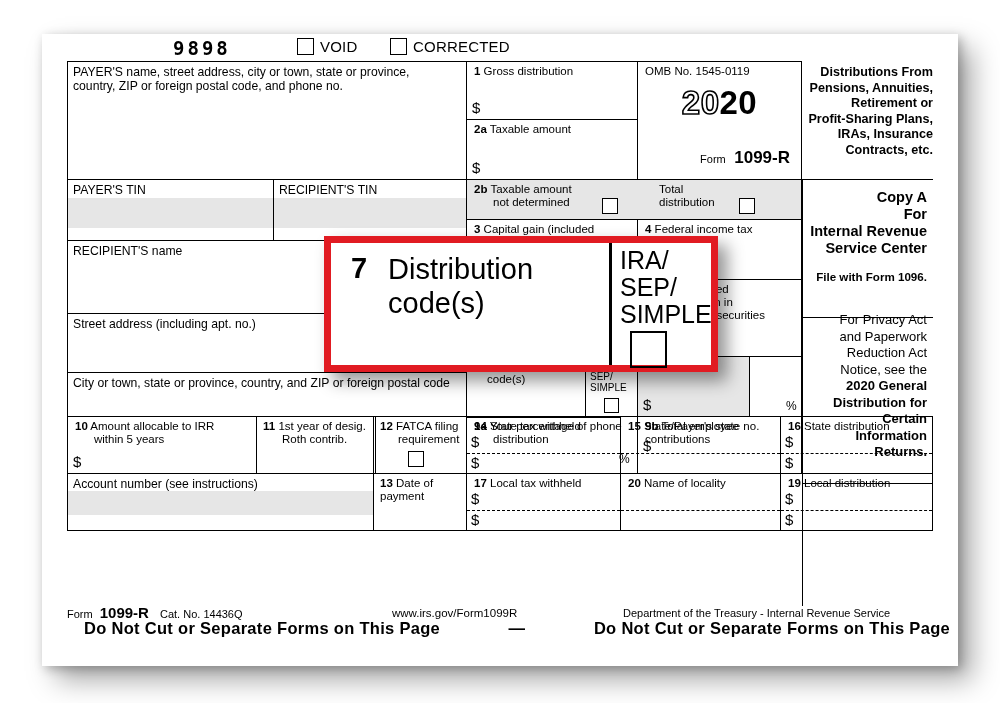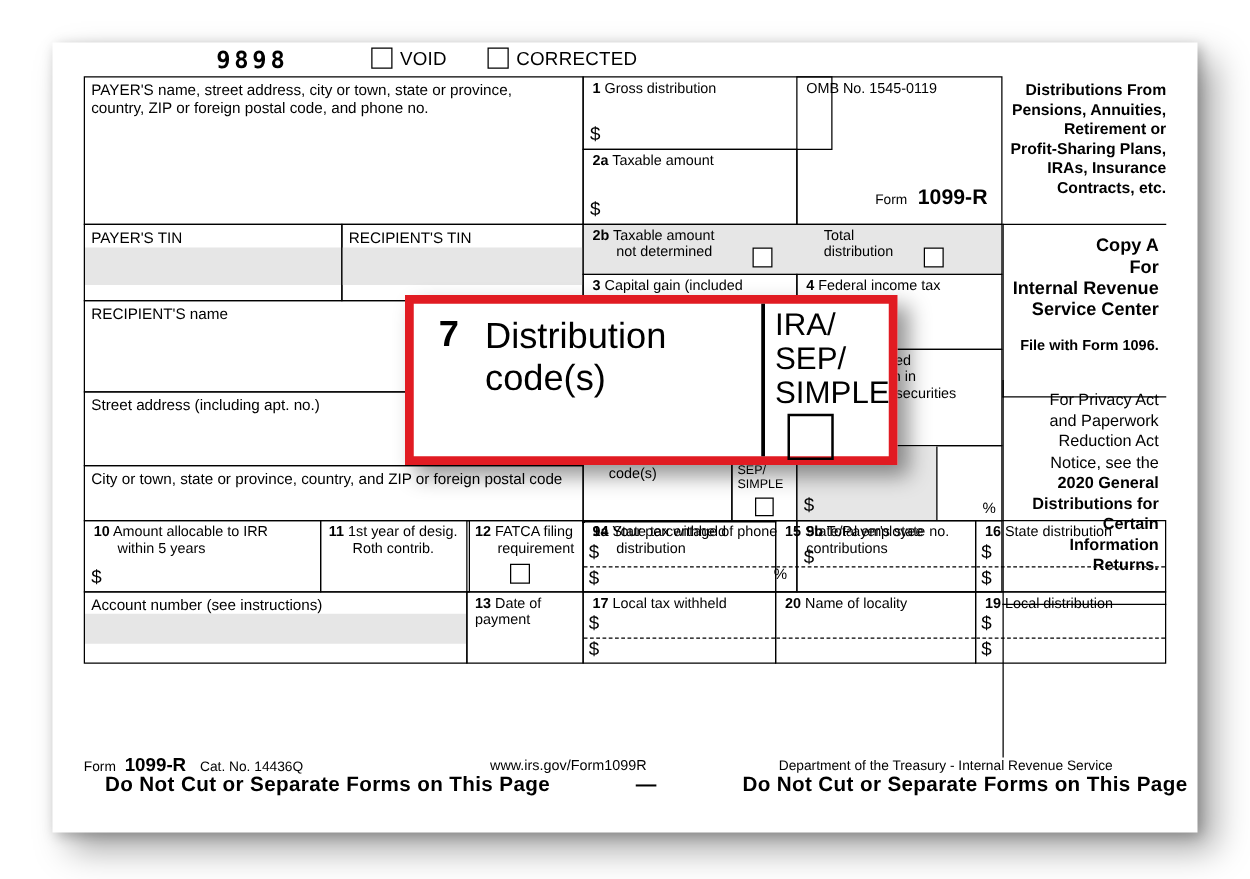--- a/index.html
+++ b/index.html
@@ -137,38 +137,39 @@
       <div class="shade" style="left:0;top:17px;width:305px;height:24px;"></div>
     </div>
     <div class="bx ol" style="left:306px;top:412px;width:94px;height:58px;">
       <div class="pad lab" style="padding-left:6px;">
         <span class="num">13</span>
         <span>Date of</span><br>
         <span>payment</span>
       </div>
     </div>
 
-    <div class="bx ol" style="left:399px;top:0;width:200px;height:59px;">
+    <div class="bx ol" style="left:399px;top:0;width:172px;height:59px;">
       <div class="pad lab" style="padding-left:7px;">
         <span class="num">1</span>
         <span>Gross distribution</span>
       </div>
       <div class="dollar" style="left:5px;top:37px;">$</div>
     </div>
 
     <div class="bx ol" style="left:399px;top:58px;width:172px;height:61px;">
       <div class="pad lab" style="padding-left:7px;">
         <span class="num">2a</span>
         <span>Taxable amount</span>
       </div>
       <div class="dollar" style="left:5px;top:39px;">$</div>
     </div>
 
     <div class="bx ol" style="left:570px;top:0;width:165px;height:119px;">
       <div class="pad lab" style="padding-left:7px;font-size:11.5px;">OMB No. 1545-0119</div>
+      <div style="position:absolute;left:0;top:22px;width:163px;text-align:center;font-size:33px;font-weight:700;letter-spacing:.5px;"><span style="color:#fff;-webkit-text-stroke:1.6px #000;">20</span><span>20</span></div>
       <div style="position:absolute;left:0;top:86px;width:152px;text-align:right;">
         <span style="font-size:11px;">Form</span>
         <span style="font-size:17px;font-weight:700;margin-left:4px;">1099-R</span>
       </div>
     </div>
 
     <div class="bx ol" style="left:399px;top:118px;width:336px;height:41px;">
       <div class="shade" style="left:0;top:0;width:334px;height:39px;"></div>
       <div class="pad lab" style="position:absolute;left:0;top:0;padding-left:7px;">
         <span class="num">2b</span>
@@ -390,21 +391,21 @@
     <div class="rcol" style="font-size:11.6px;padding:12px 6px 0 0;">File with Form 1096.</div>
   </div>
 
   <div class="bx l b" style="position:absolute;left:760px;top:270px;width:131px;height:180px;">
     <div style="text-align:right;font-size:13px;line-height:16.5px;padding:8px 6px 0 0;">
       <div>For Privacy Act</div>
       <div>and Paperwork</div>
       <div>Reduction Act</div>
       <div>Notice, see the</div>
       <div style="font-weight:700;">2020 General</div>
-      <div style="font-weight:700;">Distributions for</div>
+      <div style="font-weight:700;">Distribution for</div>
       <div style="font-weight:700;">Certain</div>
       <div style="font-weight:700;">Information</div>
       <div style="font-weight:700;">Returns.</div>
     </div>
   </div>
   <div class="bx l" style="position:absolute;left:760px;top:449px;width:131px;height:123px;"></div>
 
   <div class="ftr" style="left:25px;top:570px;">
     <span style="font-size:11px;">Form</span>
     <span style="font-size:15px;font-weight:700;margin-left:4px;">1099-R</span>

